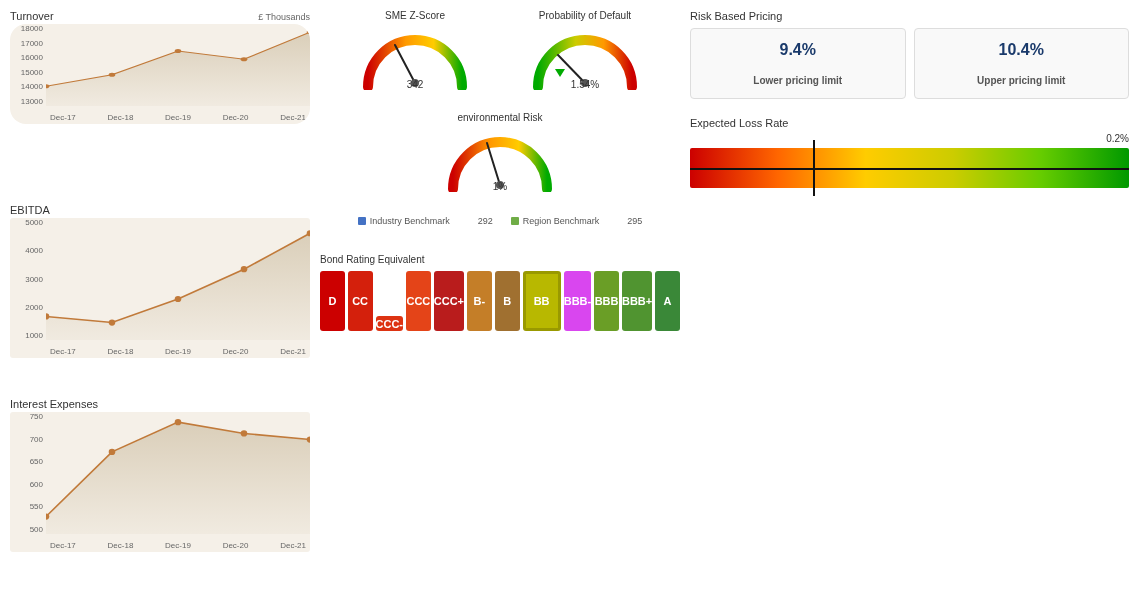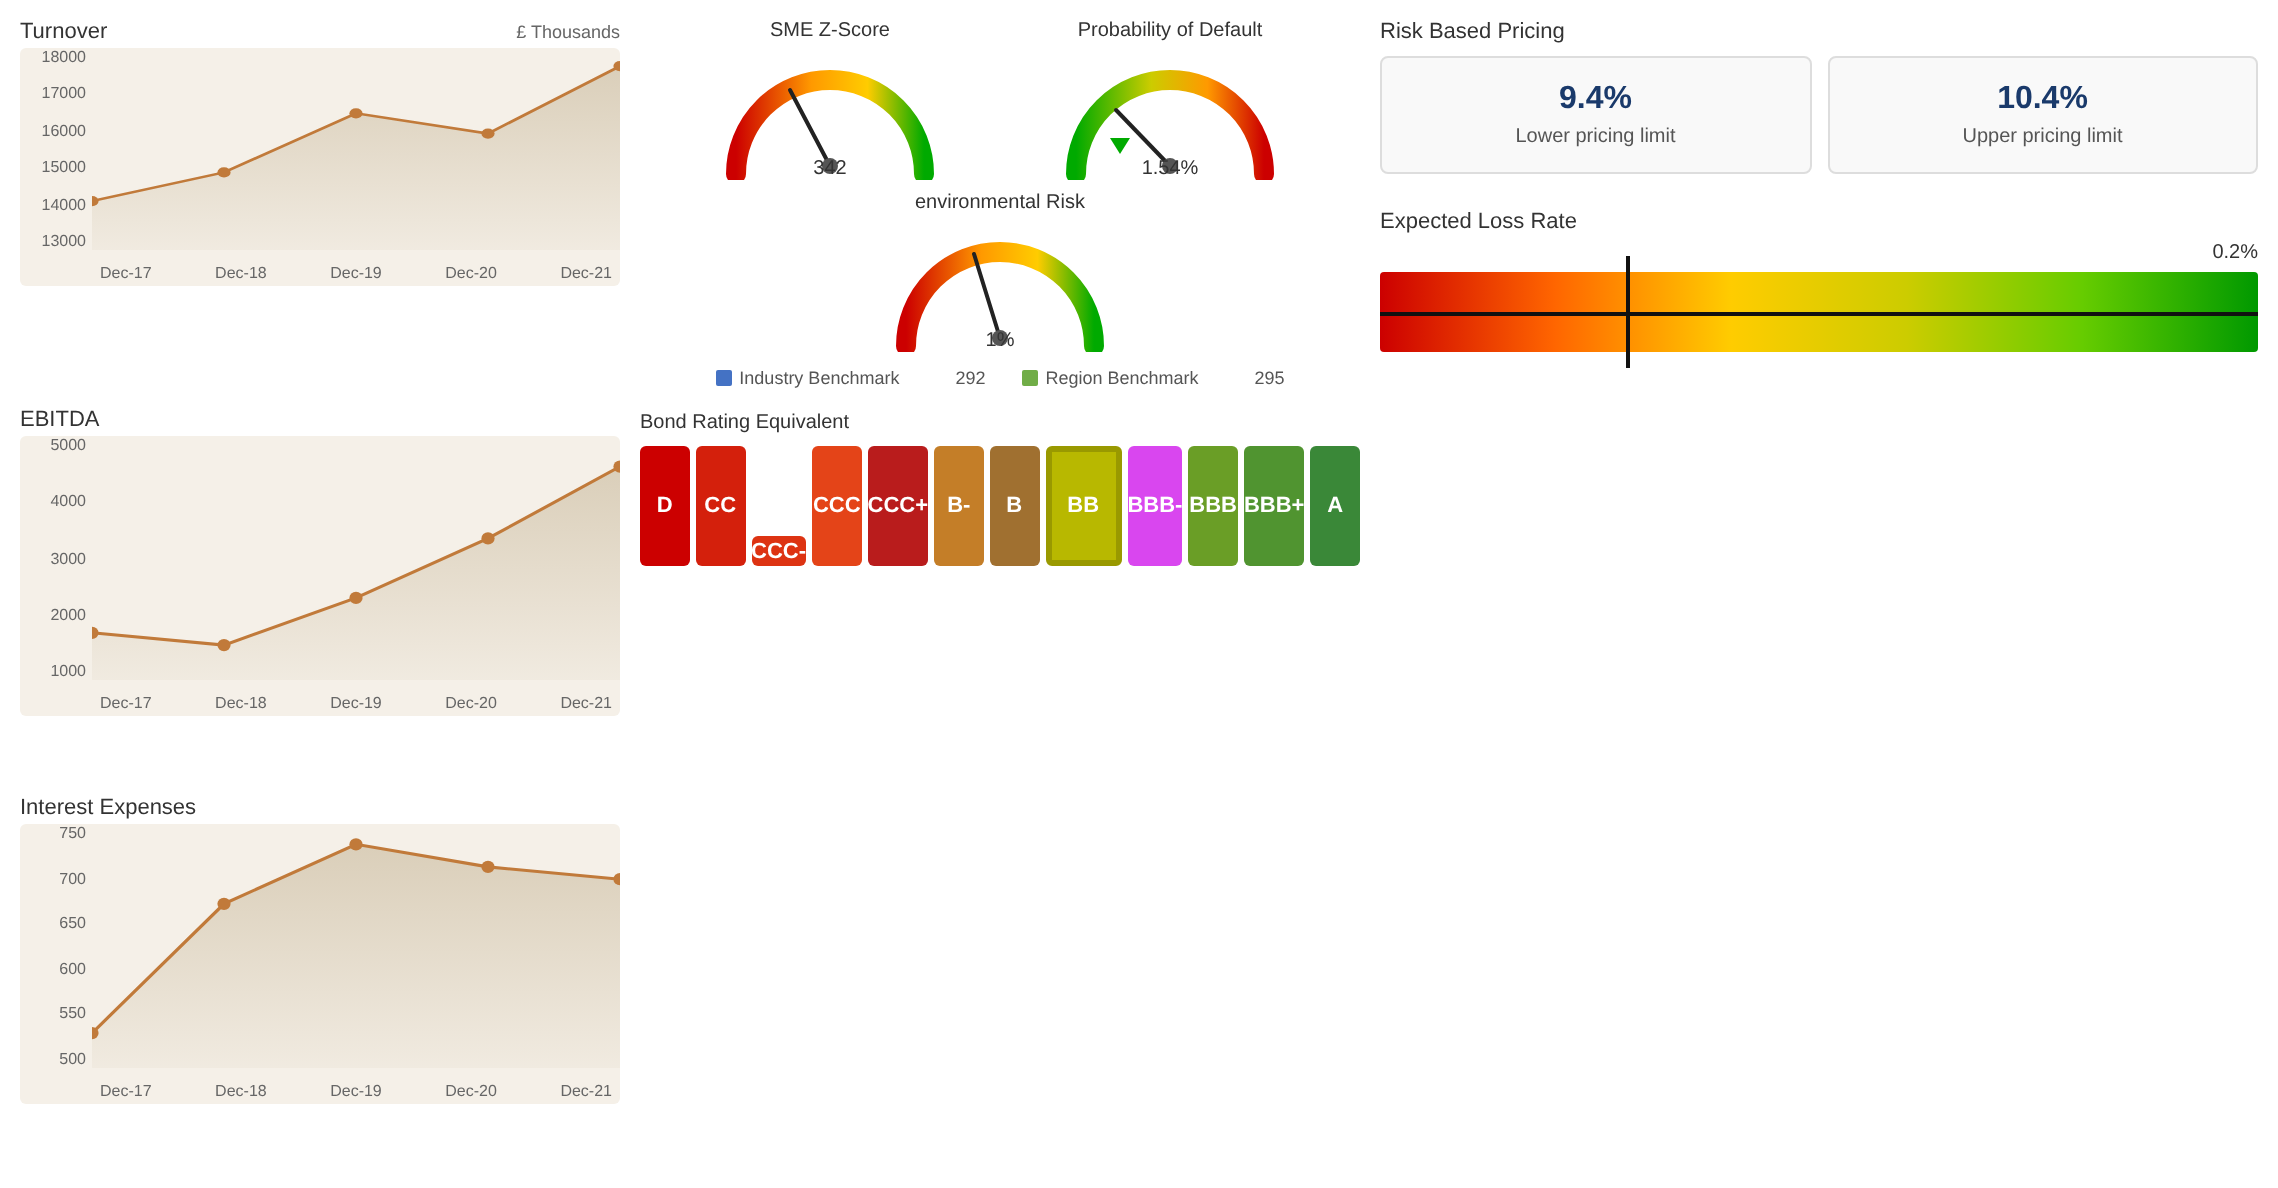--- a/index.html
+++ b/index.html
@@ -75,21 +75,21 @@
       left: 36px;
       right: 0;
       top: 4px;
       bottom: 18px;
     }
     
     .middle-col {
       width: 360px;
       display: flex;
       flex-direction: column;
-      gap: 6px;
+      gap: 22px;
     }
     .gauges-row {
       display: flex;
       gap: 10px;
       justify-content: center;
     }
     .gauge-container {
       display: flex;
       flex-direction: column;
       align-items: center;
@@ -182,21 +182,22 @@
       background: #f9f9f9;
     }
     .pricing-card-value {
       font-size: 16px;
       font-weight: bold;
       color: #1a3a6b;
     }
     .pricing-card-label {
       font-size: 10px;
       color: #555;
-      margin-top: 4px;
+      margin-top: 16px;
+      font-weight: bold;
     }
     .expected-loss-section {
       margin-top: 8px;
     }
     .expected-loss-title {
       font-size: 11px;
       color: #333;
       margin-bottom: 4px;
     }
     .gradient-bar {
@@ -212,21 +213,21 @@
 
 <div class="main-layout">
 
   <div class="left-col">
 
     <div class="chart-section">
       <div style="display:flex;justify-content:space-between;align-items:baseline;">
         <div class="chart-title">Turnover</div>
         <div class="chart-subtitle">£ Thousands</div>
       </div>
-      <div class="chart-area" style="height:119px;">
+      <div class="chart-area" style="height:100px;border-radius:16px;">
         <div class="chart-labels-y">
           <span>18000</span>
           <span>17000</span>
           <span>16000</span>
           <span>15000</span>
           <span>14000</span>
           <span>13000</span>
         </div>
         <div class="chart-svg-wrap">
           <svg width="100%" height="100%" viewBox="0 0 240 115" preserveAspectRatio="none">

